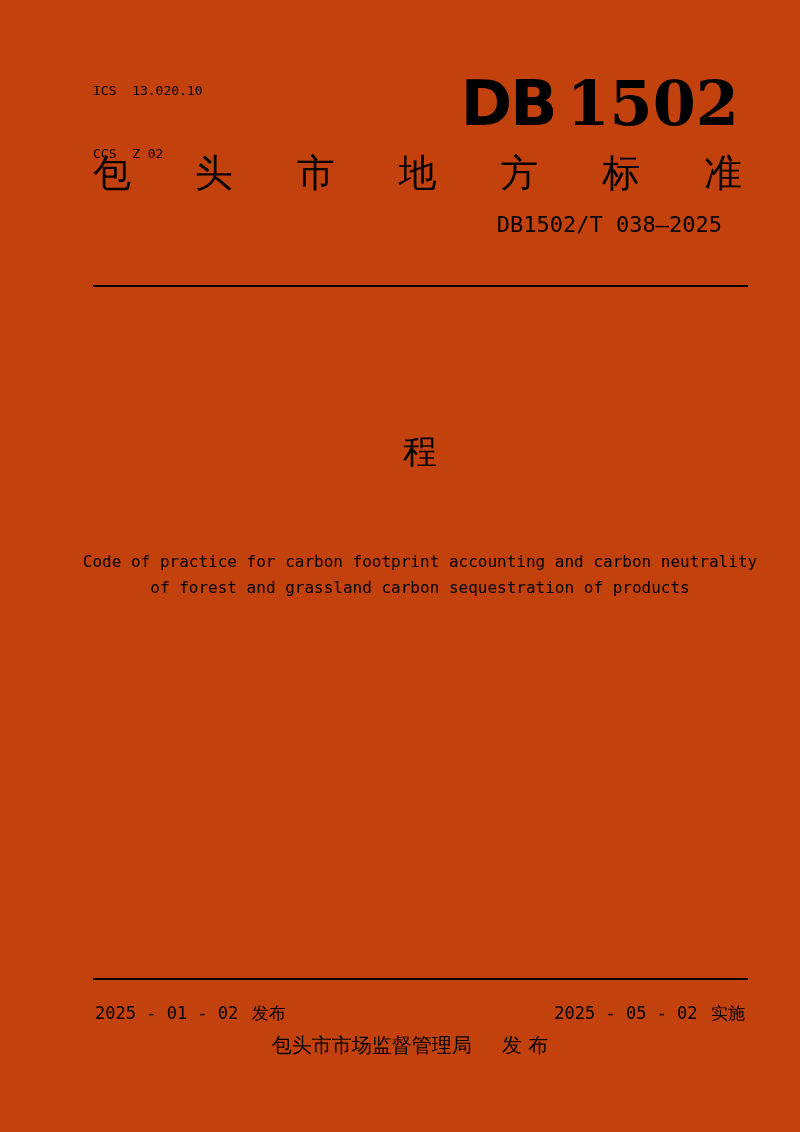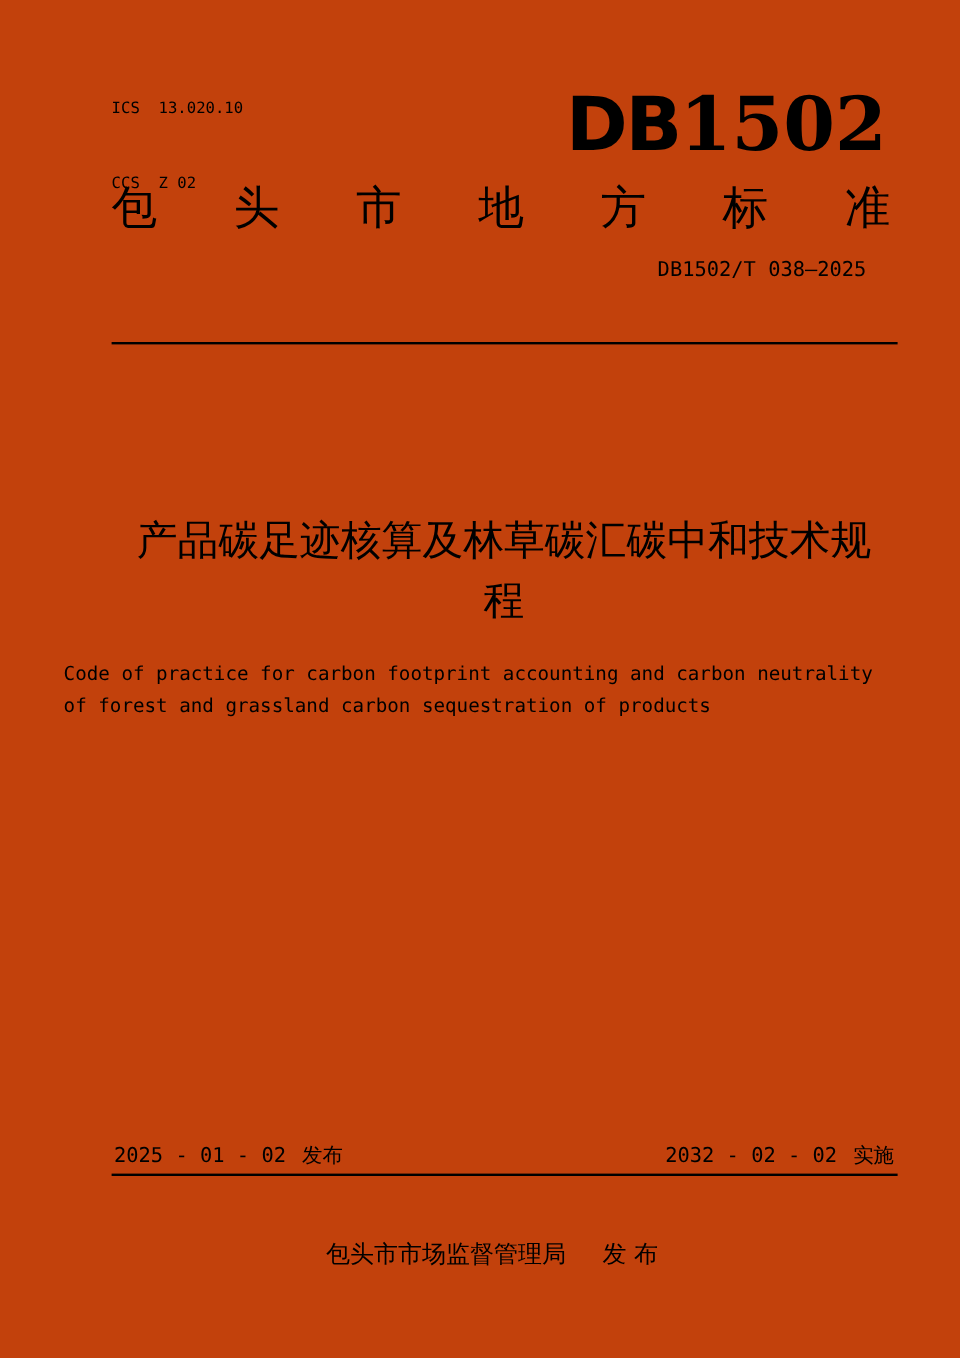--- a/index.html
+++ b/index.html
@@ -34,35 +34,35 @@
   .logo-db {
     font-family: "DejaVu Sans", "Liberation Sans", sans-serif;
     font-weight: bold;
     font-size: 62px; line-height: 1;
     letter-spacing: -2px;
   }
   .logo-num {
     font-family: "DejaVu Serif", "Liberation Serif", serif;
     font-weight: bold;
     font-size: 62px; line-height: 1;
-    margin-left: 0;
+    margin-left: 11px;
   }
 
   
   .std-type {
     position: absolute; left: 93px; top: 154px; width: 649px;
     display: flex; justify-content: space-between;
     font-size: 38px; line-height: 1;
   }
 
   
   .std-num {
     position: absolute; top: 213px; right: 78px;
     font-family: "DejaVu Sans Mono", "Liberation Mono", monospace;
-    font-size: 17px; line-height: 24px;
+    font-size: 22px; line-height: 24px;
     white-space: pre;
   }
 
   .rule {
     position: absolute; left: 93px; width: 655px; height: 2px;
     background: #000;
   }
   .rule-top { top: 285px; }
   .rule-bottom { top: 978px; }
 
@@ -70,27 +70,28 @@
   .title-cn {
     position: absolute; left: 93px; top: 426px; width: 654px;
     text-align: center;
     font-size: 34px; line-height: 50px;
     font-weight: normal;
   }
 
   
   .title-en {
     position: absolute; left: 53px; top: 549px; width: 734px;
+    text-align: center;
     font-family: "DejaVu Sans Mono", "Liberation Mono", monospace;
     font-size: 16px; line-height: 26px;
   }
 
   
   .dates {
-    position: absolute; left: 95px; top: 951px; width: 650px;
+    position: absolute; left: 95px; top: 1001px; width: 650px;
     display: flex; justify-content: space-between;
     font-size: 17px; line-height: 24px;
   }
   .date-group { white-space: nowrap; }
   .date-value {
     font-family: "DejaVu Sans Mono", "Liberation Mono", monospace;
     white-space: pre;
   }
   .date-label { margin-left: 8px; }
 
@@ -126,36 +127,35 @@
     <span>方</span>
     <span>标</span>
     <span>准</span>
   </div>
 
   <div class="std-num">DB1502/T 038—2025</div>
 
   <div class="rule rule-top"></div>
 
   <div class="title-cn">
-    <div>产品碳足迹核算及林草碳汇碳中和技术规</div>
     <div>程</div>
   </div>
 
   <div class="title-en">
     <div>Code of practice for carbon footprint accounting and carbon neutrality</div>
     <div>of forest and grassland carbon sequestration of products</div>
   </div>
 
   <div class="dates">
     <div class="date-group">
       <span class="date-value">2025 - 01 - 02</span>
       <span class="date-label">发布</span>
     </div>
     <div class="date-group">
-      <span class="date-value">2032 - 02 - 02</span>
+      <span class="date-value">2025 - 05 - 02</span>
       <span class="date-label">实施</span>
     </div>
   </div>
 
   <div class="rule rule-bottom"></div>
 
   <div class="publisher">
     <span>包头市市场监督管理局</span>
     <span class="publish-label">发 布</span>
   </div>

